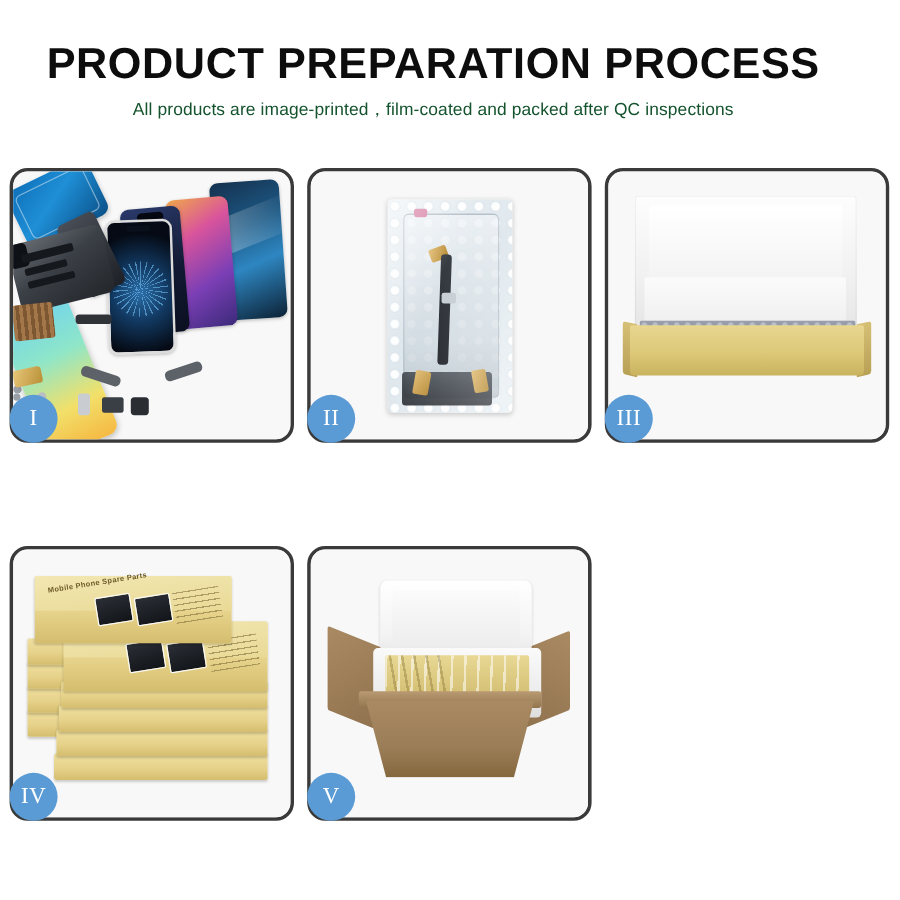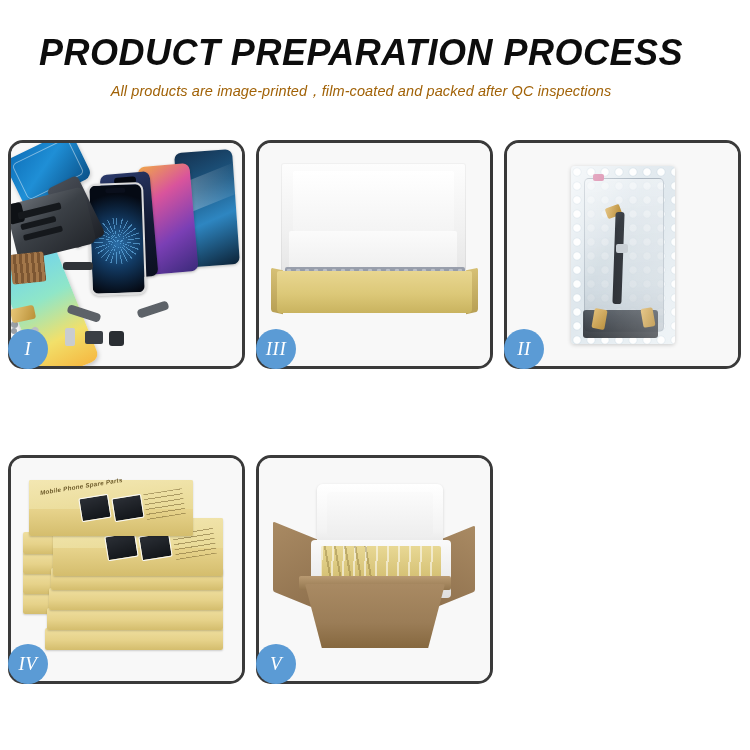--- a/index.html
+++ b/index.html
@@ -1,31 +1,31 @@
 <!DOCTYPE html>
 <html><head>
 <meta charset="utf-8">
 <style>
   html,body{margin:0;padding:0;}
   body{
     width:750px;height:750px;background:#ffffff;
     font-family:"Liberation Sans","DejaVu Sans",sans-serif;
     overflow:hidden;position:relative;
   }
-  .page{width:722px;height:750px;position:relative;font-style:italic;}
+  .page{width:722px;height:750px;position:relative;}
 
   
   .header{padding-top:34px;text-align:center;}
   .title{
     font-size:36px;font-weight:bold;color:#0d0d0d;
     letter-spacing:0.5px;line-height:1.05;margin:0;
     white-space:nowrap;
   }
   .subtitle{
-    font-size:14.5px;color:#a16207;margin:10px 0 0 0;
+    font-size:14.5px;color:#14532d;margin:10px 0 0 0;
     letter-spacing:0.1px;white-space:nowrap;
   }
 
   
   .grid{
     position:absolute;left:8px;top:140px;
     width:734px;height:545px;
     display:grid;
     grid-template-columns:repeat(3,237px);
     grid-template-rows:repeat(2,229px);
@@ -346,45 +346,45 @@
           <div class="p1-scr"></div>
           <div class="p1-scr2"></div>
           <div class="p1-tool"></div>
         </div>
       </div>
       <div class="badge">I</div>
     </div>
 
     <div class="panel">
       <div class="panel-inner">
-        <div class="box3-lid"></div>
-        <div class="box3-foam"></div>
-        <div class="box3-left"></div>
-        <div class="box3-right"></div>
-        <div class="box3-fill"></div>
-        <div class="box3-body"></div>
-      </div>
-      <div class="badge">III</div>
-    </div>
-
-    <div class="panel">
-      <div class="panel-inner">
         <div class="bag">
           <div class="inner-part"></div>
           <div class="pink"></div>
           <div class="gold-a"></div>
           <div class="flexcable"></div>
           <div class="chip-w"></div>
           <div class="dark-base"></div>
           <div class="gold-b"></div>
           <div class="gold-c"></div>
           <div class="gloss"></div>
         </div>
       </div>
       <div class="badge">II</div>
+    </div>
+
+    <div class="panel">
+      <div class="panel-inner">
+        <div class="box3-lid"></div>
+        <div class="box3-foam"></div>
+        <div class="box3-left"></div>
+        <div class="box3-right"></div>
+        <div class="box3-fill"></div>
+        <div class="box3-body"></div>
+      </div>
+      <div class="badge">III</div>
     </div>
 
     <div class="panel">
       <div class="panel-inner">
         <div class="stack">
           <div class="sbox s-j"></div>
           <div class="sbox s-i"></div>
           <div class="sbox s-h"></div>
           <div class="sbox s-g"></div>
           <div class="sbox s-f"></div>

